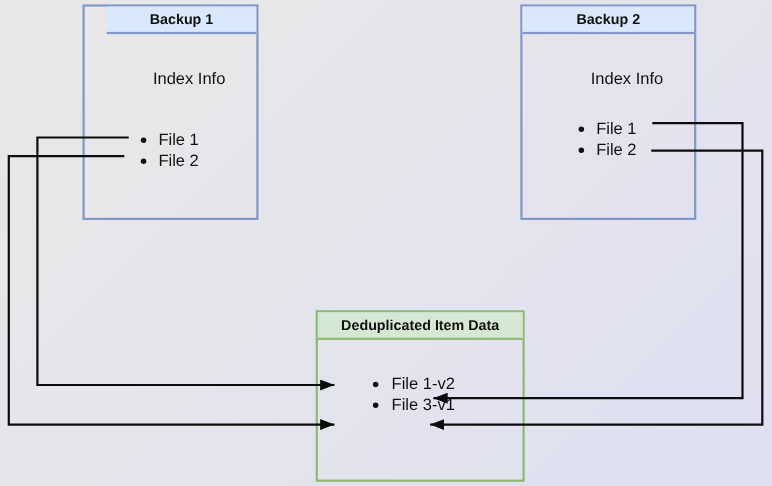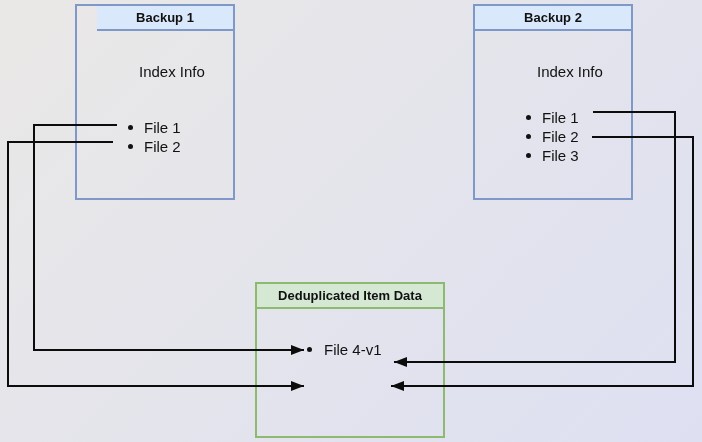--- a/index.html
+++ b/index.html
@@ -89,28 +89,28 @@
         <li>File 2</li>
       </ul>
   </div>
 
   <div class="box" id="backup2" style="border-color: rgb(126, 152, 200);">
     <div class="box-header" style="background-color: rgb(218, 232, 252); border-bottom-color: rgb(126, 152, 200);">Backup 2</div>
     <div class="index-label">Index Info</div>
     <ul class="item-list">
         <li>File 1</li>
         <li>File 2</li>
-        <li>File 3</li>
       </ul>
   </div>
 
-  <div class="box" id="dedup" style="border-color: rgb(142, 186, 112);">
+  <div class="box" id="dedup" style="border-color: rgb(142, 186, 112); margin-left: 32px;">
     <div class="box-header" style="background-color: rgb(213, 232, 212); border-bottom-color: rgb(142, 186, 112);">Deduplicated Item Data</div>
     <ul class="item-list">
-        <li>File 4-v1</li>
+        <li>File 1-v2</li>
+        <li>File 3-v1</li>
       </ul>
   </div>
 
   <svg id="connectors" viewBox="0 0 702 442" xmlns="http://www.w3.org/2000/svg">
     <defs>
       <marker id="arrowhead" markerWidth="14" markerHeight="10" refX="13" refY="5" orient="auto" markerUnits="userSpaceOnUse">
         <path d="M0,0 L13,5 L0,10 z" fill="#0c0c0c"></path>
       </marker>
     </defs>
   <polyline points="117,125 34,125 34,350 304,350" fill="none" stroke="#0c0c0c" stroke-width="2" marker-end="url(#arrowhead)"></polyline>

